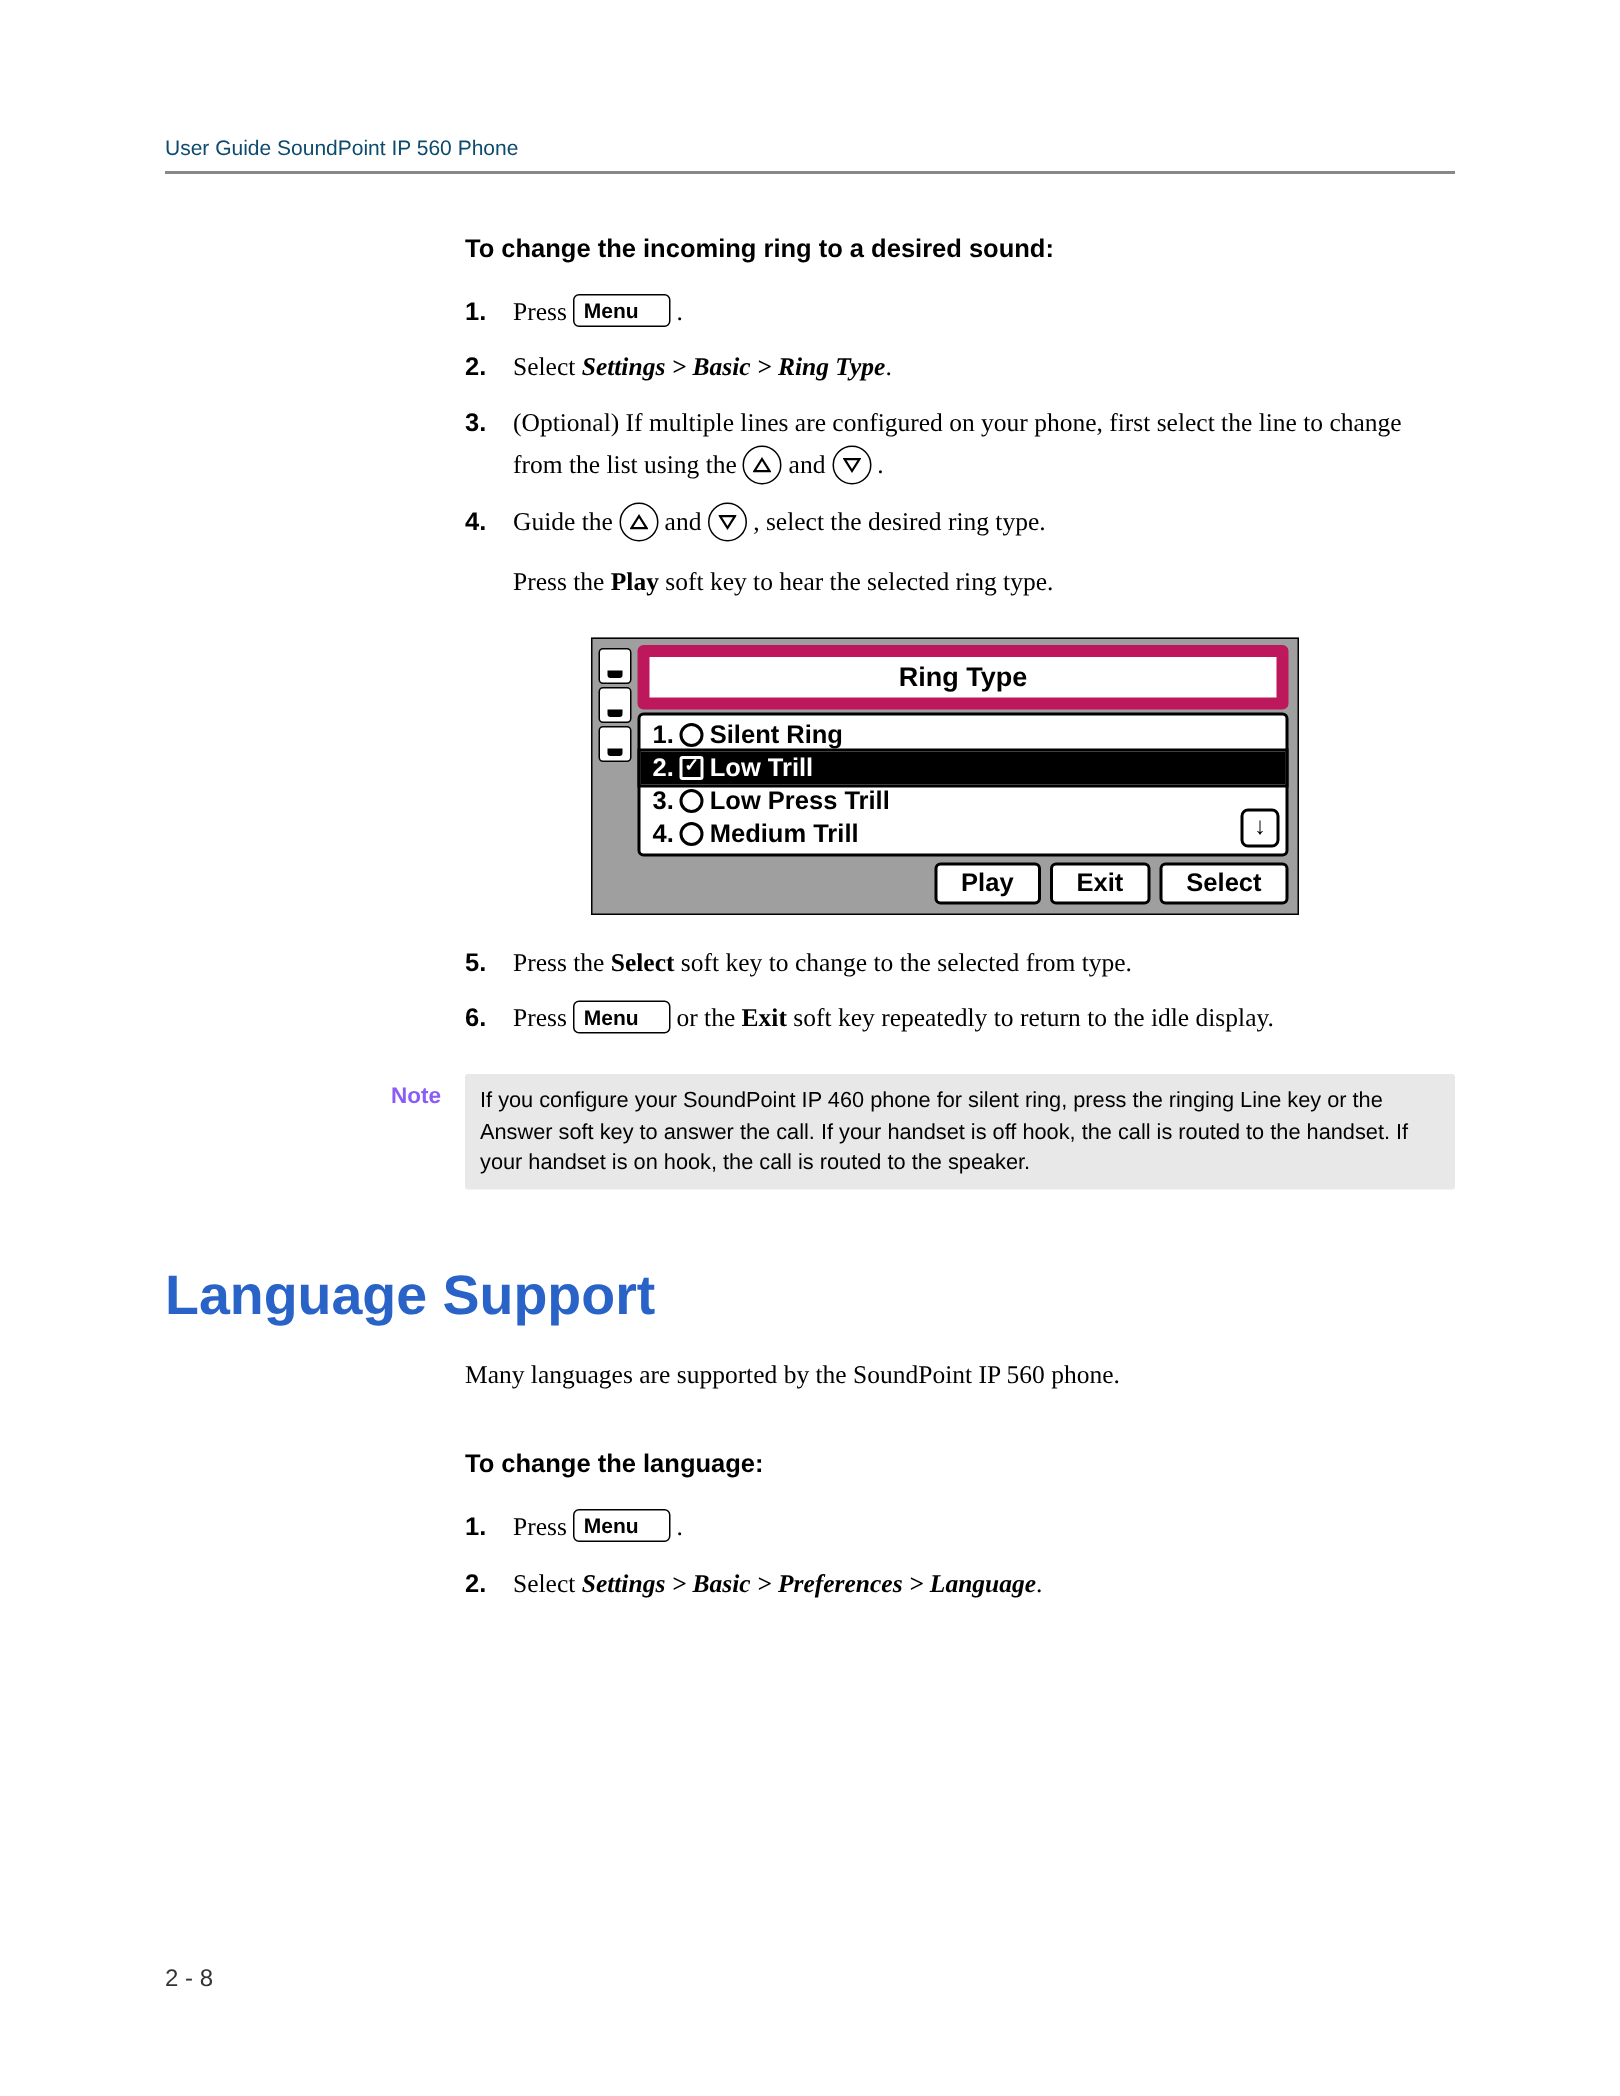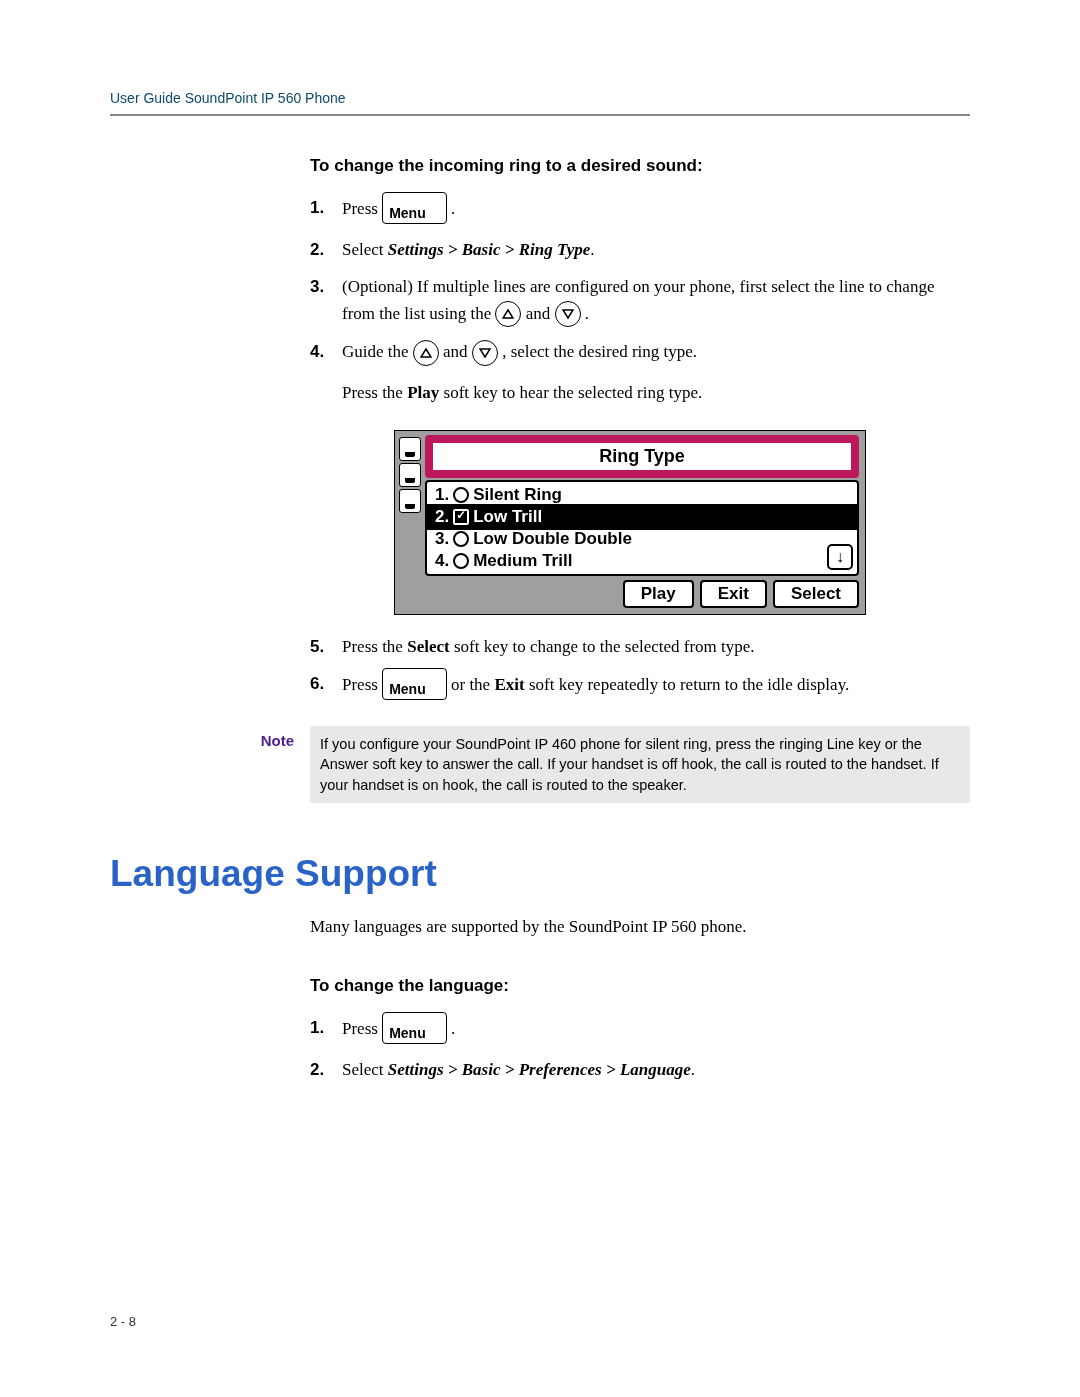--- a/index.html
+++ b/index.html
@@ -52,21 +52,21 @@
     min-width: 22px;
   }
   ol.steps > li > .body {
     flex: 1;
   }
   .menu-key {
     display: inline-block;
     vertical-align: middle;
     border: 1.5px solid #000;
     border-radius: 4px;
-    padding: 11px 20px 1px 6px;
+    padding: 1px 20px 1px 6px;
     font-family: Arial, sans-serif;
     font-weight: bold;
     font-size: 14px;
     line-height: 18px;
     background: #fff;
     position: relative;
     top: -2px;
   }
   .nav-key {
     display: inline-flex;
@@ -208,21 +208,21 @@
     font-size: 17px;
     padding: 2px 16px;
   }
   .note-row {
     display: flex;
     gap: 16px;
     margin-top: 18px;
     align-items: flex-start;
   }
   .note-label {
-    color: #4c1d95;
+    color: #8b5cf6;
     font-family: 'Helvetica Neue', Arial, sans-serif;
     font-weight: bold;
     font-size: 15px;
     width: 50px;
     text-align: right;
     padding-top: 6px;
     flex-shrink: 0;
   }
   .note-box {
     flex: 1;
@@ -244,21 +244,21 @@
     margin-left: 200px;
     font-size: 17px;
     line-height: 1.6;
     margin-bottom: 36px;
   }
   .page-num {
     position: absolute;
     bottom: 68px;
     left: 110px;
     font-family: 'Helvetica Neue', Arial, sans-serif;
-    font-size: 13px;
+    font-size: 16px;
     color: #333;
   }
 </style>
 </head>
 <body>
 
 <div class="page">
   <div class="header-line">User Guide SoundPoint IP 560 Phone</div>
 
   <div class="content-block">
@@ -335,21 +335,21 @@
                 <span>Silent Ring</span>
             </div>
             <div class="list-item sel">
               <span>2.</span>
                 <span class="radio-check"></span> 
                 <span>Low Trill</span>
             </div>
             <div class="list-item">
               <span>3.</span>
                 <span class="radio-empty"></span> 
-                <span>Low Double Double</span>
+                <span>Low Press Trill</span>
             </div>
             <div class="list-item">
               <span>4.</span>
                 <span class="radio-empty"></span> 
                 <span>Medium Trill</span>
             </div>
             <div class="scroll-ind">↓</div>
           </div>
           <div class="softkeys">
             <div class="softkey">Play</div>

